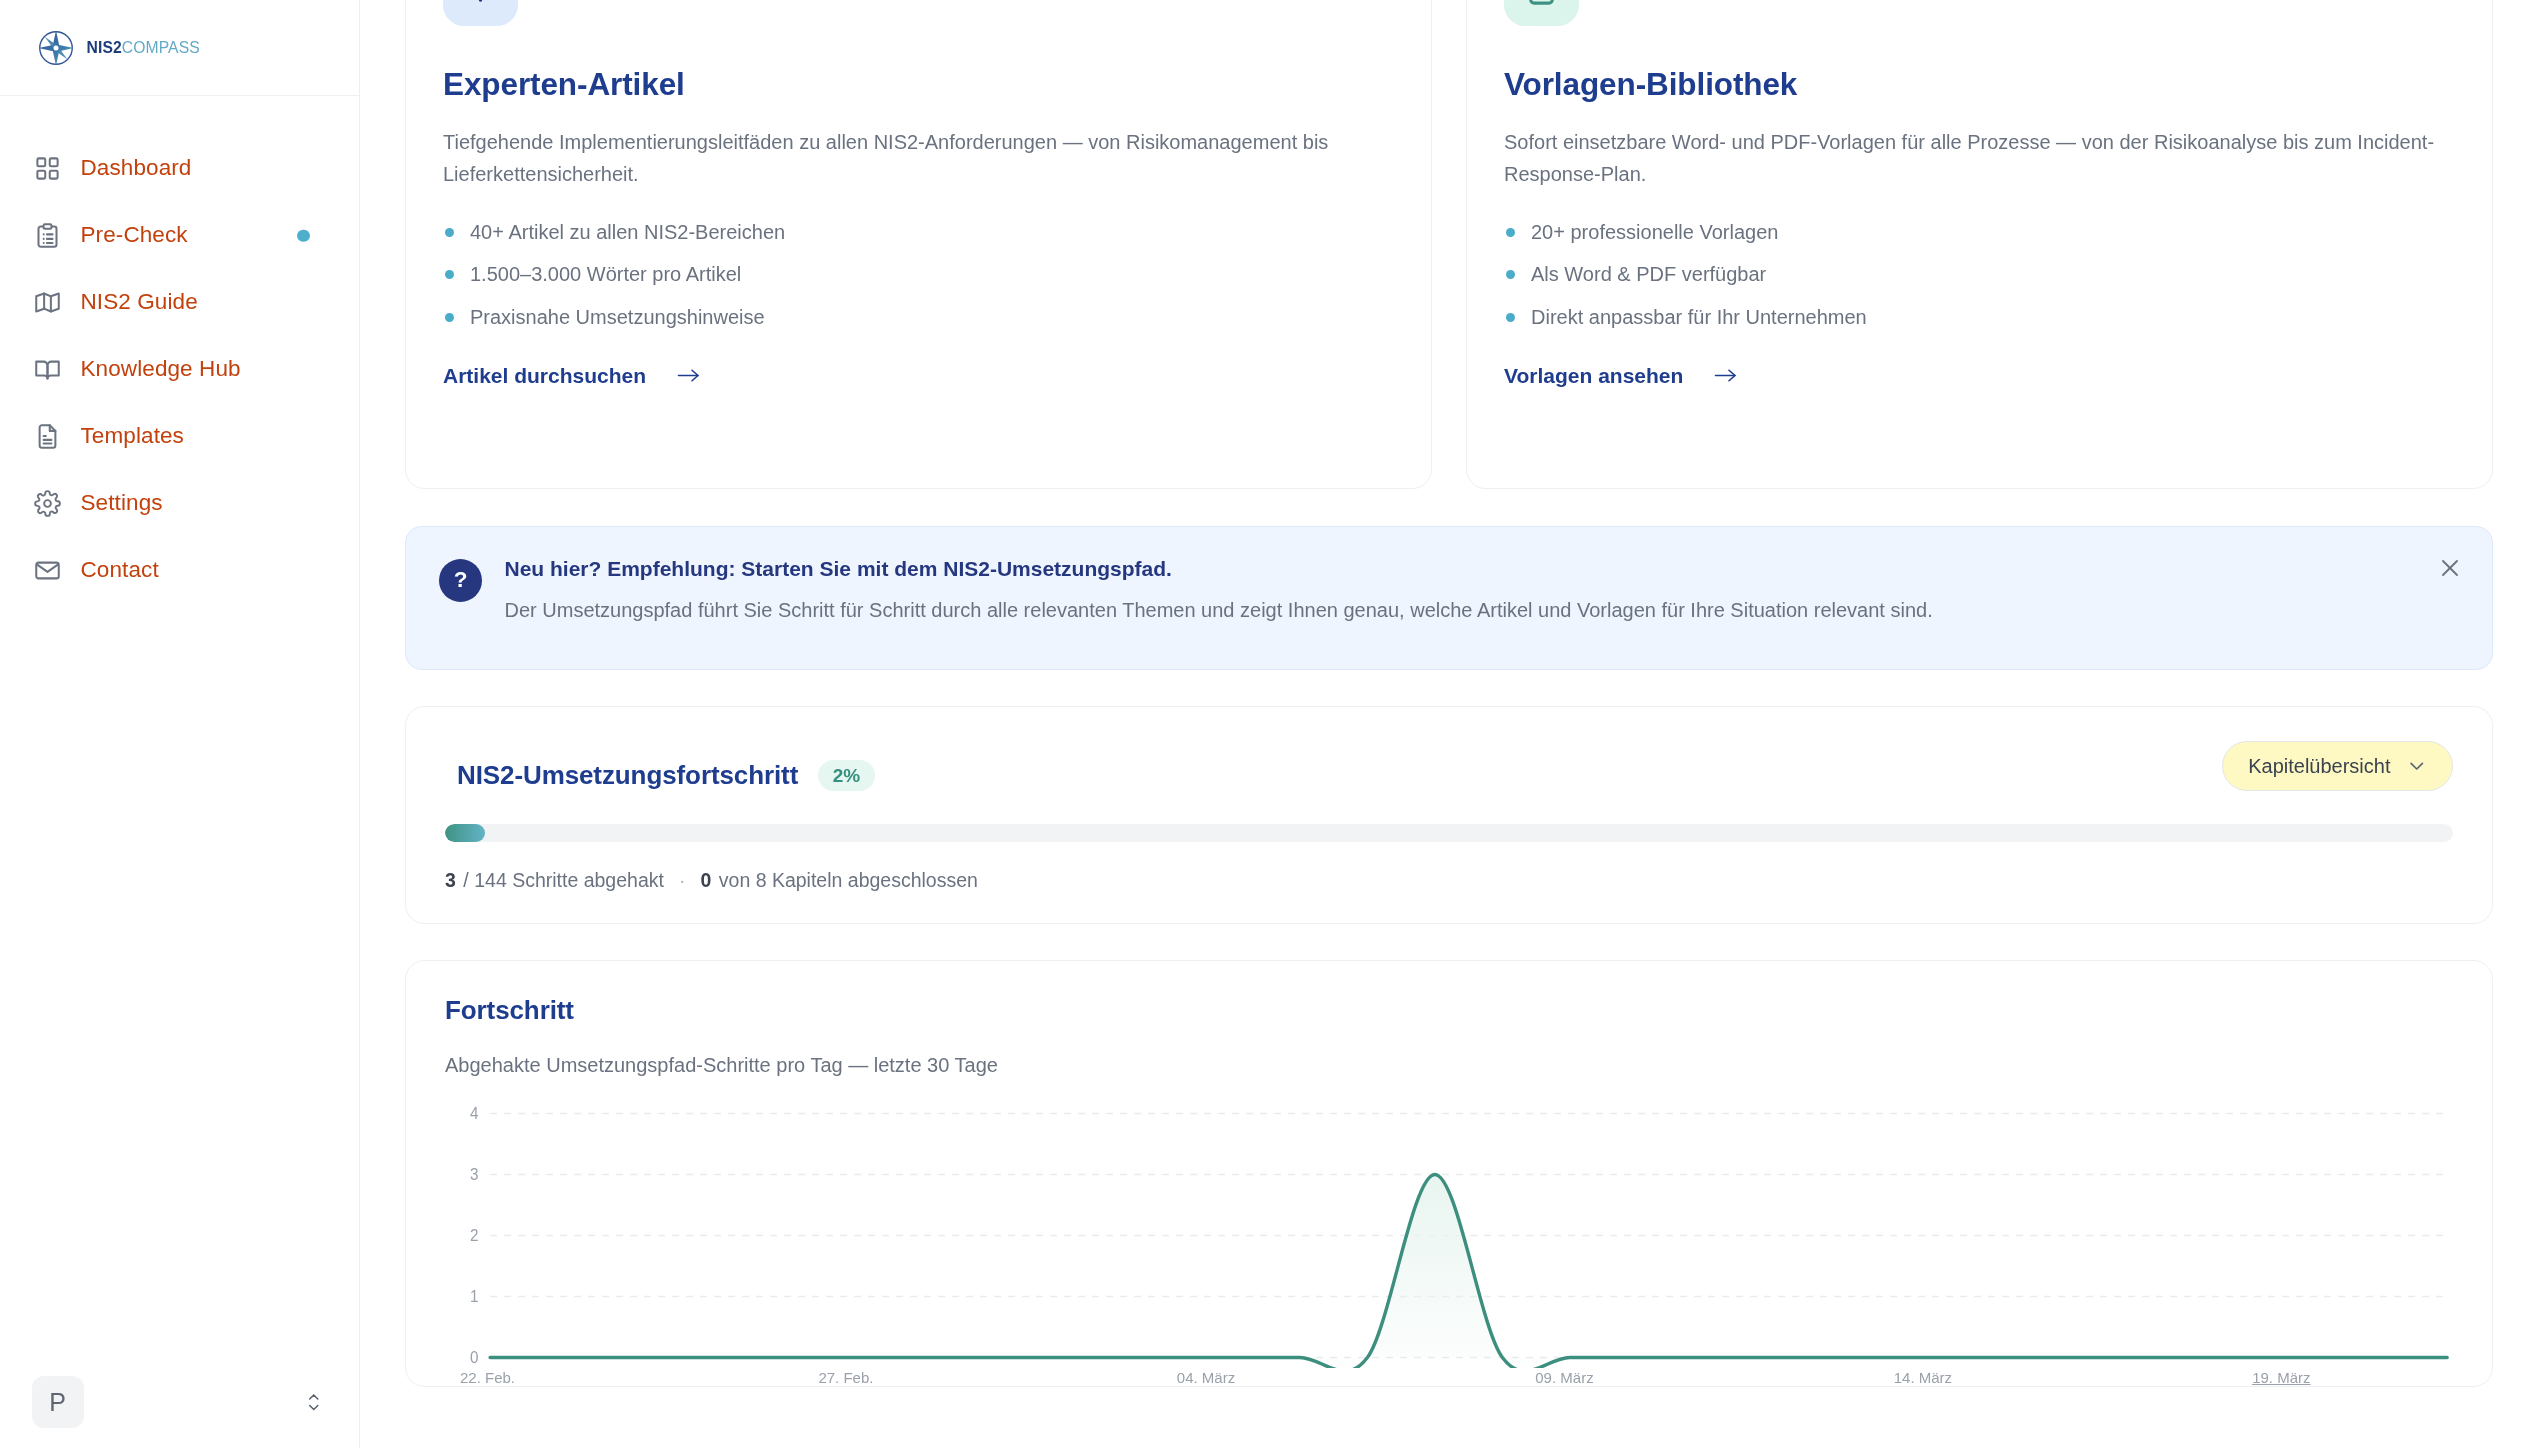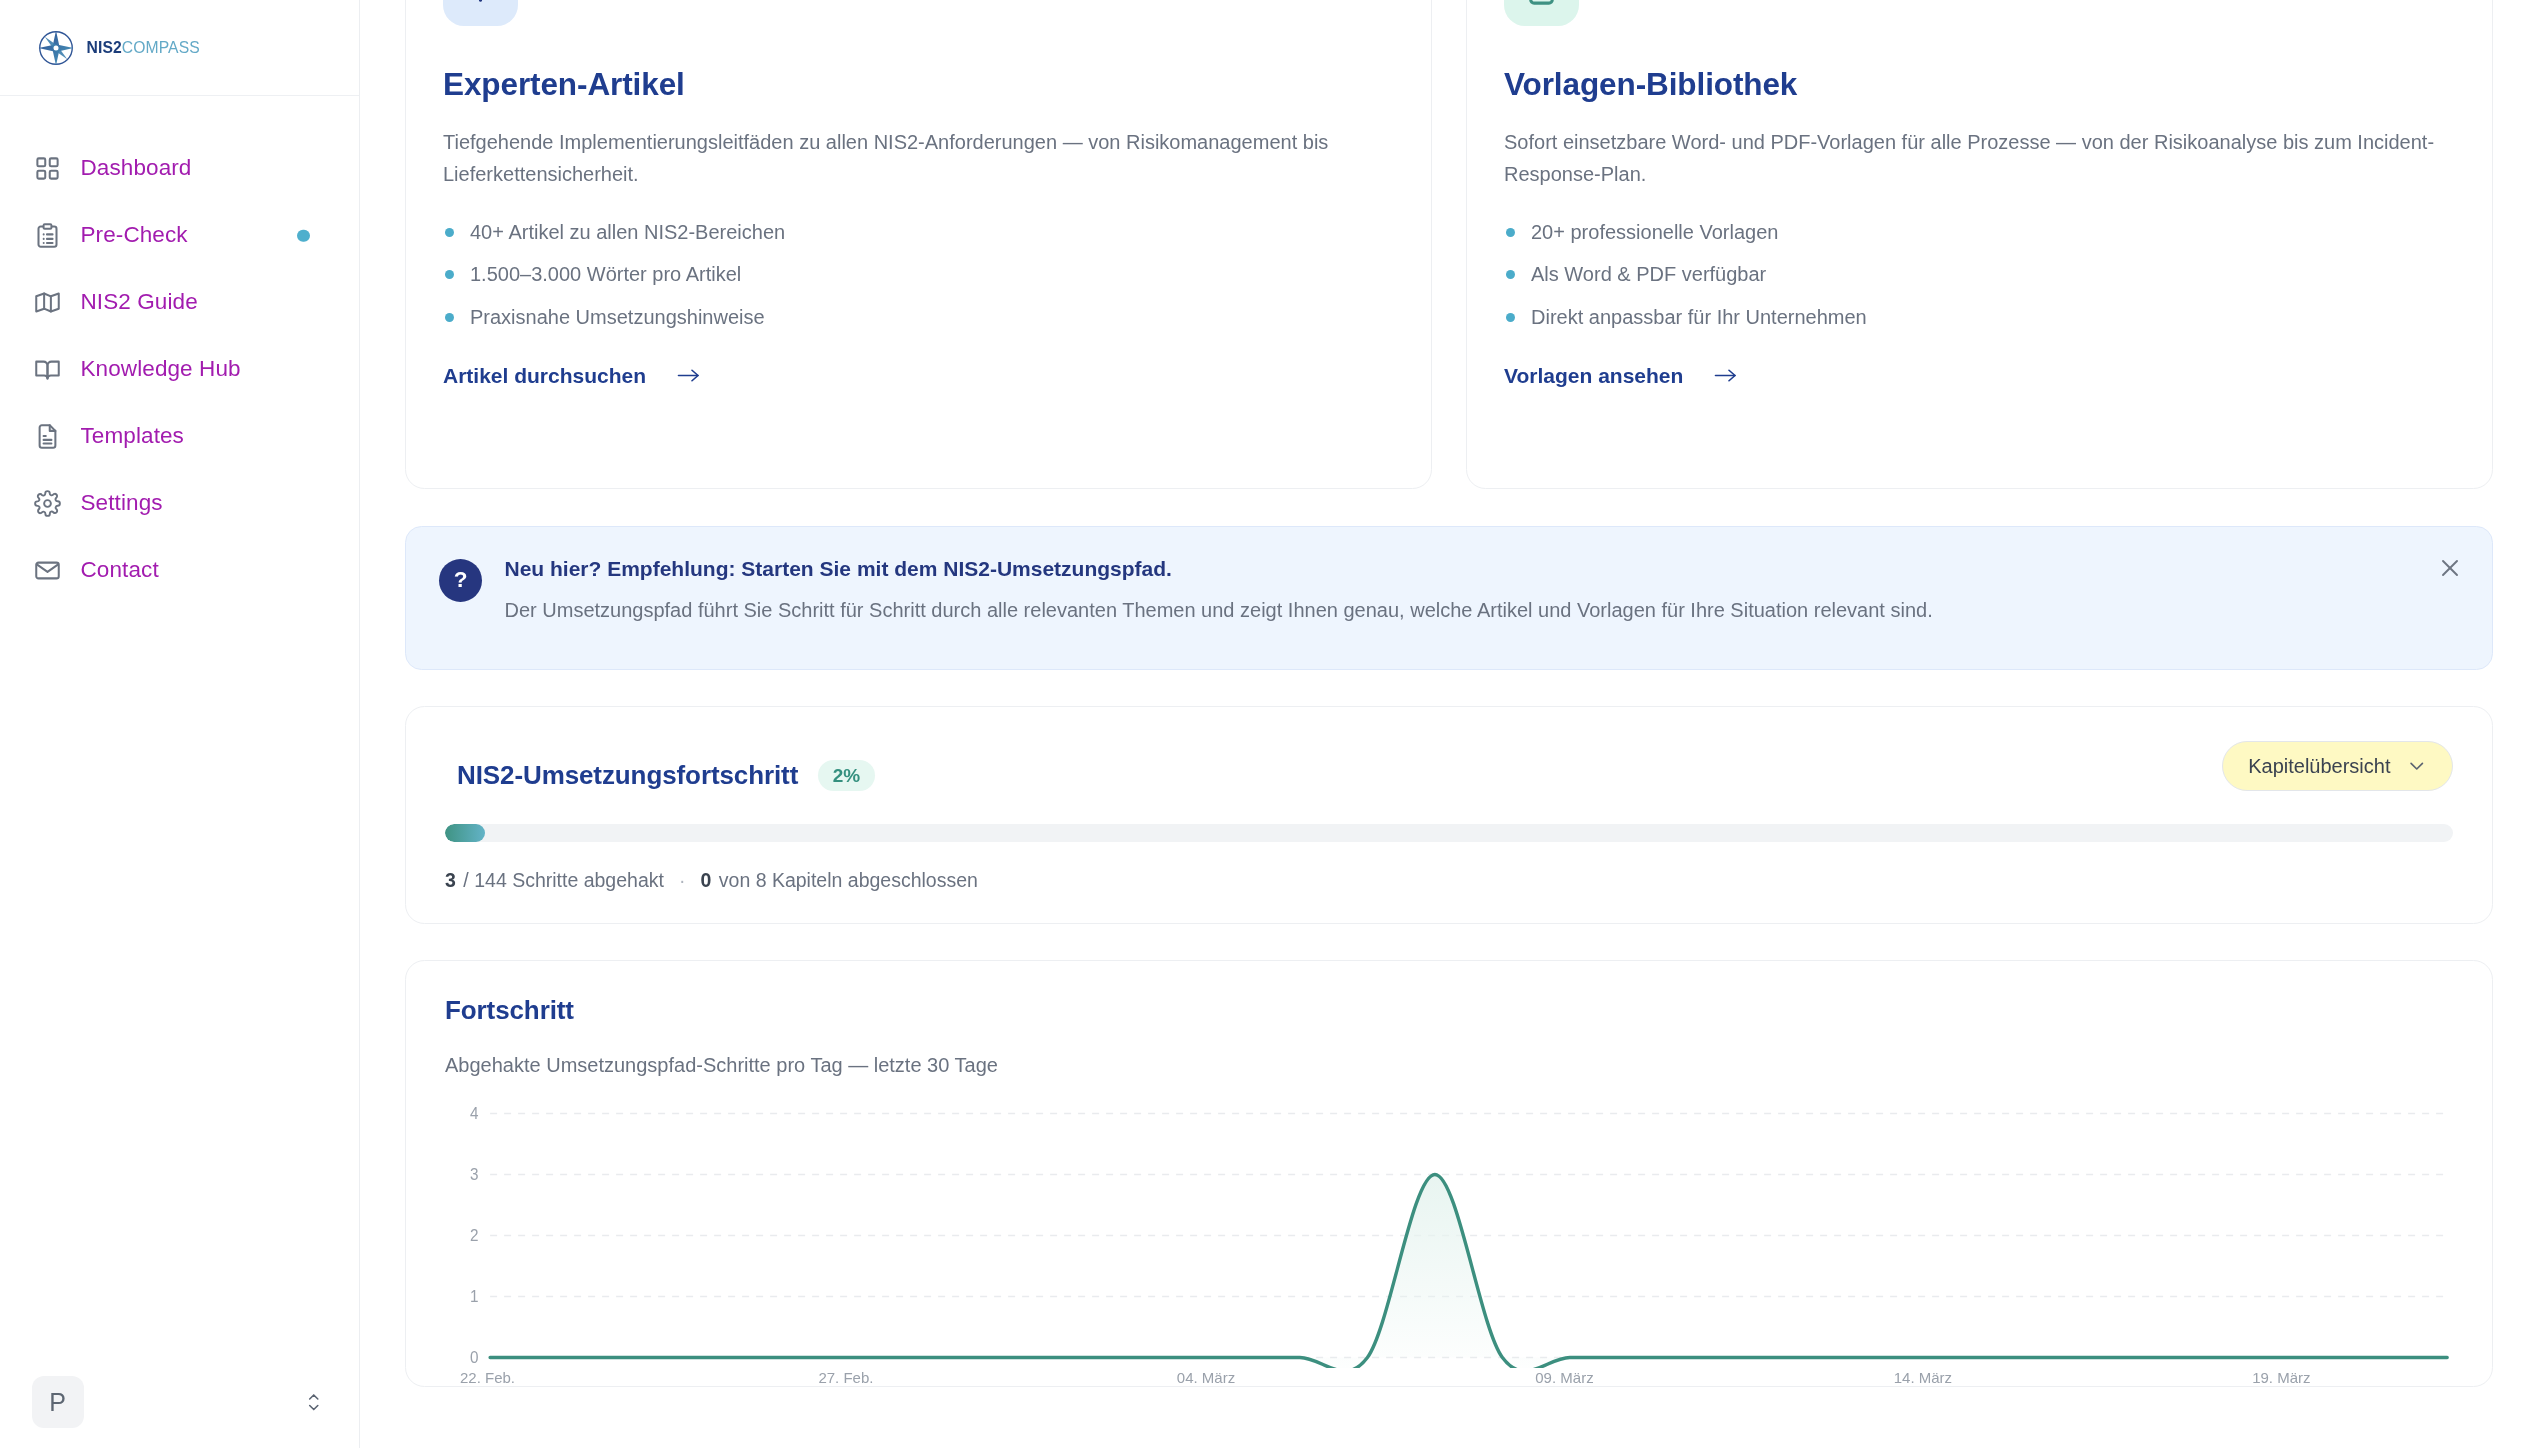--- a/index.html
+++ b/index.html
@@ -38,21 +38,21 @@
     color: #5b6472; font-size: 22.5px; cursor: pointer;
     position: relative;
   }
   .nav-icon {
     width: 27px; height: 27px; flex: 0 0 27px;
     margin-right: 19.5px;
     display: flex; align-items: center; justify-content: center;
     color: #6b7380;
   }
   .nav-icon svg { width: 27px; height: 27px; display: block; }
-  .nav-label { font-size: 22.5px; line-height: 1; color: #a21caf; letter-spacing: 0.1px; }
+  .nav-label { font-size: 22.5px; line-height: 1; color: #c2410c; letter-spacing: 0.1px; }
   .nav-dot {
     position: absolute; right: 49px; top: 50%; transform: translateY(-50%);
     width: 12.7px; height: 12.7px; border-radius: 50%; background: #4eafcd;
   }
 
   .sidebar-footer {
     position: absolute; left: 0; bottom: 0;
     width: 360px; height: 94px;
     display: flex; align-items: center;
     padding: 0 37px 0 31.5px;
@@ -495,20 +495,20 @@
             <text x="46" y="17" text-anchor="end" fill="#9aa1ab" font-size="21" font-family="&quot;Liberation Sans&quot;, sans-serif" transform="translate(0,0)" style="font-size:21px;">4</text>
             <path d="M62,336 C77.45977011494253,336 123.83908045977012,336 154.75862068965517,336 C185.67816091954023,336 216.5977011494253,336 247.51724137931035,336 C278.4367816091954,336 309.35632183908046,336 340.2758620689655,336 C371.1954022988506,336 402.11494252873564,336 433.0344827586207,336 C463.95402298850576,336 494.87356321839076,336 525.7931034482758,336 C556.7126436781609,336 587.6321839080459,336 618.551724137931,336 C649.4712643678162,336 680.3908045977012,336 711.3103448275863,336 C742.2298850574714,336 773.1494252873563,336 804.0689655172414,336 C834.9885057471265,336 865.9080459770116,336 896.8275862068966,336 C927.7471264367816,336 958.6666666666667,336 989.5862068965517,336 C1020.5057471264367,336 1051.4252873563219,336 1082.344827586207,336 C1113.264367816092,336 1144.183908045977,336 1175.103448275862,336 C1206.0229885057472,336 1236.942528735632,376.75 1267.8620689655172,336 C1298.7816091954023,295.25 1329.7011494252874,91.5 1360.6206896551726,91.5 C1391.5402298850577,91.5 1422.4597701149426,295.25 1453.3793103448277,336 C1484.2988505747128,376.75 1515.2183908045977,336 1546.1379310344828,336 C1577.057471264368,336 1607.9770114942528,336 1638.896551724138,336 C1669.816091954023,336 1700.7356321839081,336 1731.6551724137933,336 C1762.5747126436784,336 1793.494252873563,336 1824.4137931034481,336 C1855.3333333333333,336 1886.2528735632184,336 1917.1724137931035,336 C1948.0919540229886,336 1979.0114942528735,336 2009.9310344827586,336 C2040.8505747126437,336 2071.770114942529,336 2102.689655172414,336 C2133.609195402299,336 2164.5287356321837,336 2195.448275862069,336 C2226.367816091954,336 2257.287356321839,336 2288.206896551724,336 C2319.1264367816093,336 2350.045977011494,336 2380.965517241379,336 C2411.885057471264,336 2442.8045977011493,336 2473.7241379310344,336 C2504.6436781609195,336 2535.5632183908046,336 2566.4827586206898,336 C2597.402298850575,336 2628.32183908046,336 2659.241379310345,336 C2690.16091954023,336 2736.5402298850577,336 2752,336 L2752,336 L62,336 Z" fill="url(#areaGrad)"></path>
             <path d="M62,336 C77.45977011494253,336 123.83908045977012,336 154.75862068965517,336 C185.67816091954023,336 216.5977011494253,336 247.51724137931035,336 C278.4367816091954,336 309.35632183908046,336 340.2758620689655,336 C371.1954022988506,336 402.11494252873564,336 433.0344827586207,336 C463.95402298850576,336 494.87356321839076,336 525.7931034482758,336 C556.7126436781609,336 587.6321839080459,336 618.551724137931,336 C649.4712643678162,336 680.3908045977012,336 711.3103448275863,336 C742.2298850574714,336 773.1494252873563,336 804.0689655172414,336 C834.9885057471265,336 865.9080459770116,336 896.8275862068966,336 C927.7471264367816,336 958.6666666666667,336 989.5862068965517,336 C1020.5057471264367,336 1051.4252873563219,336 1082.344827586207,336 C1113.264367816092,336 1144.183908045977,336 1175.103448275862,336 C1206.0229885057472,336 1236.942528735632,376.75 1267.8620689655172,336 C1298.7816091954023,295.25 1329.7011494252874,91.5 1360.6206896551726,91.5 C1391.5402298850577,91.5 1422.4597701149426,295.25 1453.3793103448277,336 C1484.2988505747128,376.75 1515.2183908045977,336 1546.1379310344828,336 C1577.057471264368,336 1607.9770114942528,336 1638.896551724138,336 C1669.816091954023,336 1700.7356321839081,336 1731.6551724137933,336 C1762.5747126436784,336 1793.494252873563,336 1824.4137931034481,336 C1855.3333333333333,336 1886.2528735632184,336 1917.1724137931035,336 C1948.0919540229886,336 1979.0114942528735,336 2009.9310344827586,336 C2040.8505747126437,336 2071.770114942529,336 2102.689655172414,336 C2133.609195402299,336 2164.5287356321837,336 2195.448275862069,336 C2226.367816091954,336 2257.287356321839,336 2288.206896551724,336 C2319.1264367816093,336 2350.045977011494,336 2380.965517241379,336 C2411.885057471264,336 2442.8045977011493,336 2473.7241379310344,336 C2504.6436781609195,336 2535.5632183908046,336 2566.4827586206898,336 C2597.402298850575,336 2628.32183908046,336 2659.241379310345,336 C2690.16091954023,336 2736.5402298850577,336 2752,336" fill="none" stroke="#3c8f7f" stroke-width="3.4" stroke-linecap="round" stroke-linejoin="round" vector-effect="non-scaling-stroke"></path>
           </svg>
         <div class="xaxis" id="xaxis">
             <span class="xlabel" style="left: calc(0% + 15px);">22. Feb.</span>
             <span class="xlabel" style="left: calc(17.85% + 15px);">27. Feb.</span>
             <span class="xlabel" style="left: calc(35.7% + 15px);">04. März</span>
             <span class="xlabel" style="left: calc(53.55% + 15px);">09. März</span>
             <span class="xlabel" style="left: calc(71.4% + 15px); text-align: right;">14. März</span>
-            <span class="xlabel" style="left: calc(89.25% + 15px);">19. März</span>
+            <span class="xlabel" style="left: calc(89.25% + 15px); text-decoration: underline;">19. März</span>
           </div>
       </div>
     </section>
 
   </main>
 </div>
 
 
 </body></html>

